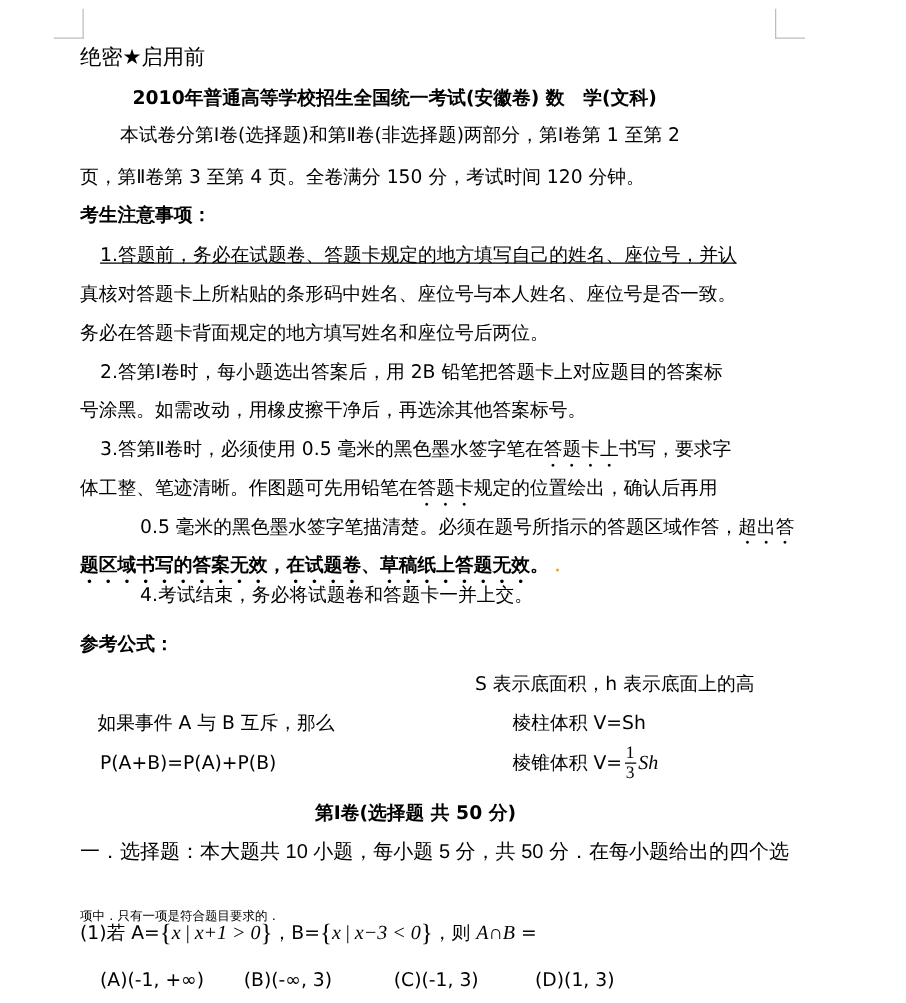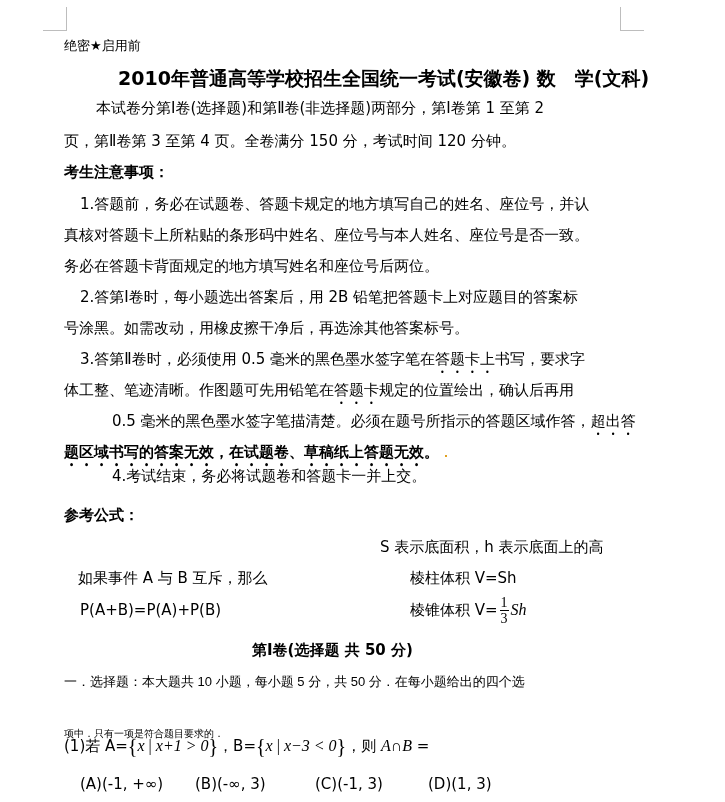--- a/index.html
+++ b/index.html
@@ -79,30 +79,30 @@
   }
 </style>
 </head>
 <body>
 
 <div class="crop-mark" style="left:66px; top:7px; width:1px; height:24px;"></div>
 <div class="crop-mark" style="left:43px; top:30px; width:24px; height:1px;"></div>
 <div class="crop-mark" style="left:620px; top:7px; width:1px; height:24px;"></div>
 <div class="crop-mark" style="left:620px; top:30px; width:24px; height:1px;"></div>
 
-<div class="line" style="top:36px; font-size:13px;">绝密★启用前</div>
+<div class="line" style="top:36px; font-size:17px;">绝密★启用前</div>
 
-<div class="line bold" style="top:68px; left:118px; font-size:19px;">2010年普通高等学校招生全国统一考试(安徽卷) 数　学(文科)</div>
+<div class="line bold" style="top:68px; left:106px; font-size:15px;">2010年普通高等学校招生全国统一考试(安徽卷) 数　学(文科)</div>
 
 <div class="line" style="top:98px; left:96px;">本试卷分第Ⅰ卷(选择题)和第Ⅱ卷(非选择题)两部分，第Ⅰ卷第 1 至第 2</div>
 <div class="line" style="top:131px;">页，第Ⅱ卷第 3 至第 4 页。全卷满分 150 分，考试时间 120 分钟。</div>
 
 <div class="line bold" style="top:162px;">考生注意事项：</div>
 
-<div class="line" style="top:194px; left:80px;">1.答题前，务必在试题卷、答题卡规定的地方填写自己的姓名、座位号，并认</div>
+<div class="line" style="top:194px; left:80px;text-decoration:underline;">1.答题前，务必在试题卷、答题卡规定的地方填写自己的姓名、座位号，并认</div>
 <div class="line" style="top:225px;">真核对答题卡上所粘贴的条形码中姓名、座位号与本人姓名、座位号是否一致。</div>
 <div class="line" style="top:256px;">务必在答题卡背面规定的地方填写姓名和座位号后两位。</div>
 
 <div class="line" style="top:287px; left:80px;">2.答第Ⅰ卷时，每小题选出答案后，用 2B 铅笔把答题卡上对应题目的答案标</div>
 <div class="line" style="top:318px;">号涂黑。如需改动，用橡皮擦干净后，再选涂其他答案标号。</div>
 
 <div class="line" style="top:349px; left:80px;">
   <span>3.答第Ⅱ卷时，必须使用 0.5 毫米的黑色墨水签字笔在</span><span class="emph">答题卡上</span><span>书写，要求字</span>
 </div>
 <div class="line" style="top:380px;">
@@ -122,21 +122,21 @@
 <div class="line" style="top:537px; left:380px;">S 表示底面积，h 表示底面上的高</div>
 <div class="line" style="top:568px;margin-left:14px;">如果事件 A 与 B 互斥，那么</div>
 <div class="line" style="top:568px; left:410px;">棱柱体积 V=Sh</div>
 <div class="line" style="top:600px; left:80px;">P(A+B)=P(A)+P(B)</div>
 <div class="line" style="top:594px; left:410px; line-height:32px;">
   <span>棱锥体积 V=</span><span class="frac"><span class="num">1</span><span class="den">3</span></span><span class="serif-it">Sh</span>
 </div>
 
 <div class="line bold" style="top:640px; left:252px;">第Ⅰ卷(选择题  共 50 分)</div>
 
-<div class="line arial" style="top:672px; font-size:13px;">一．选择题：本大题共 10 小题，每小题 5 分，共 50 分．在每小题给出的四个选</div>
+<div class="line arial" style="top:672px; font-size:16px;">一．选择题：本大题共 10 小题，每小题 5 分，共 50 分．在每小题给出的四个选</div>
 <div class="line arial" style="top:724px; font-size:10px;">项中．只有一项是符合题目要求的．</div>
 
 <div class="line" style="top:736px;">
   <span>(1)若 A=</span><span class="brace">{</span><span class="serif-it">x</span><span class="serif"> | </span><span class="serif-it">x+1 &gt; 0</span><span class="brace">}</span><span>，B=</span><span class="brace">{</span><span class="serif-it">x</span><span class="serif"> | </span><span class="serif-it">x−3 &lt; 0</span><span class="brace">}</span><span>，则 </span><span class="serif-it">A∩B</span><span> =</span>
 </div>
 
 <div class="line" style="top:774px; left:80px;">(A)(-1, +∞)</div>
 <div class="line" style="top:774px; left:195px;">(B)(-∞, 3)</div>
 <div class="line" style="top:774px; left:315px;">(C)(-1, 3)</div>
 <div class="line" style="top:774px; left:428px;">(D)(1, 3)</div>

